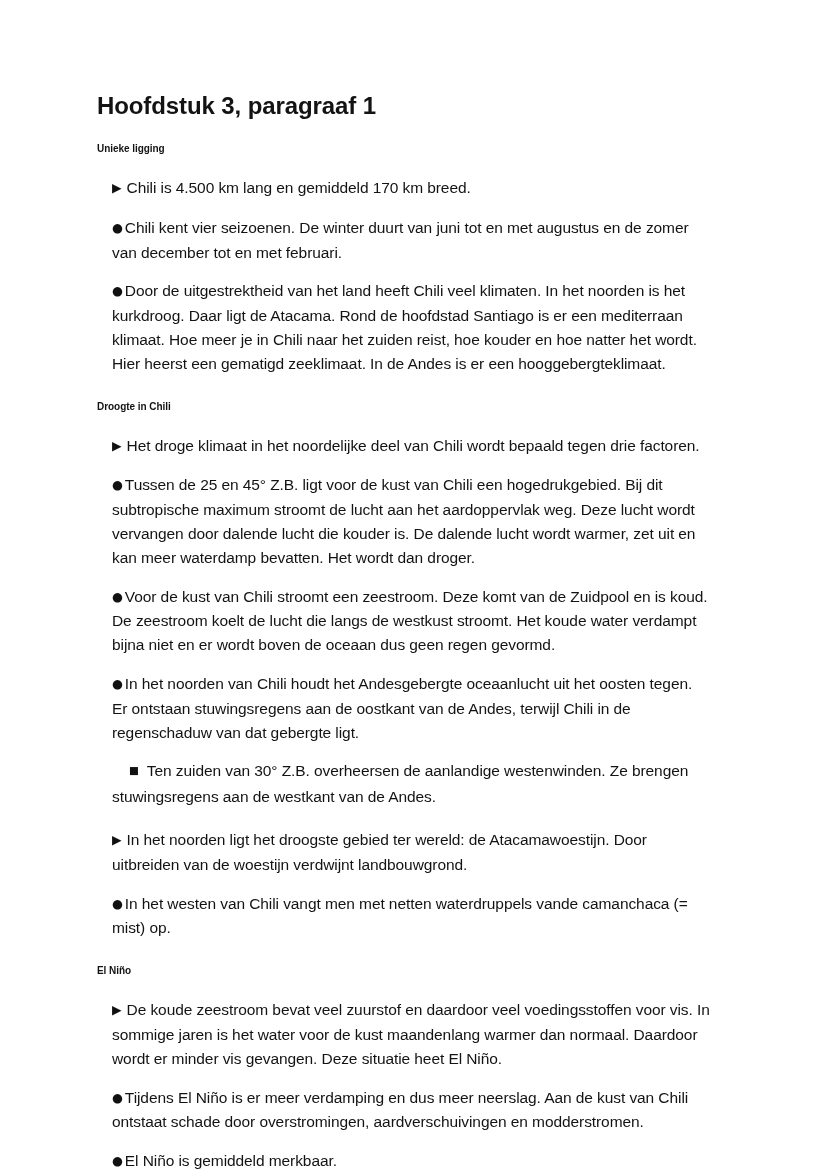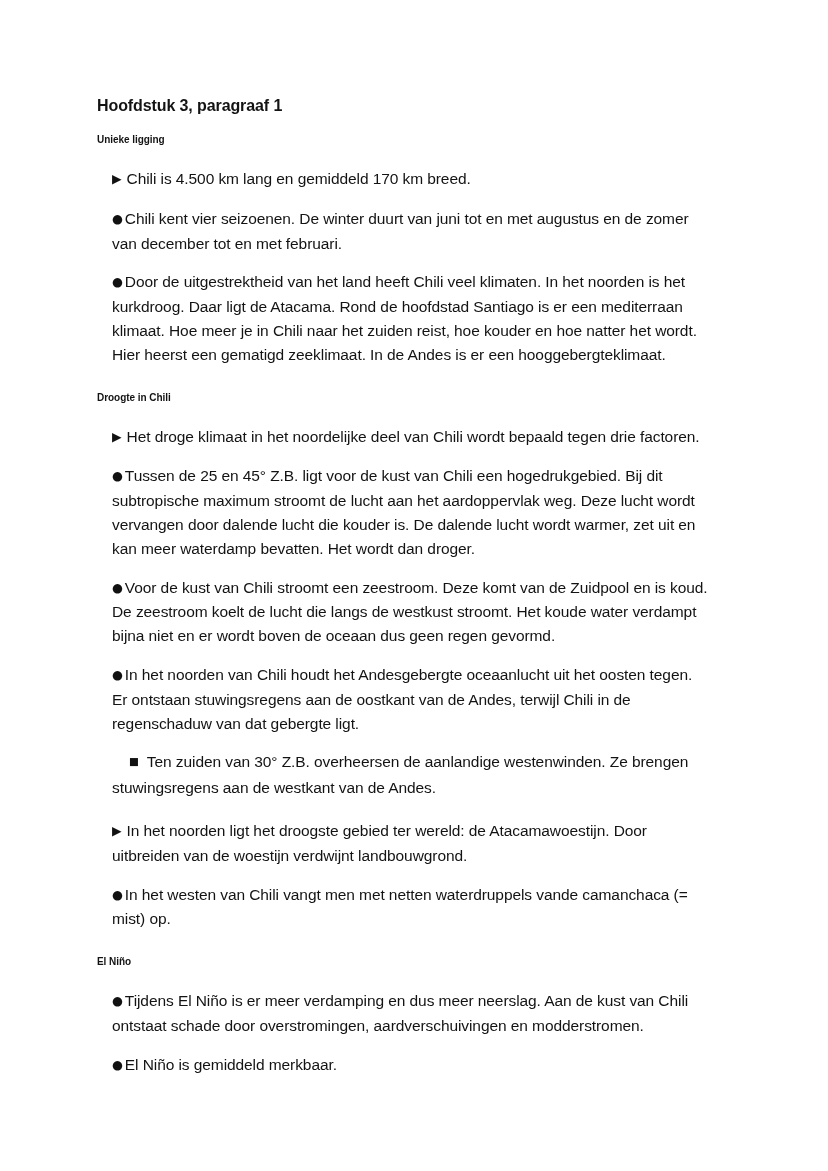--- a/index.html
+++ b/index.html
@@ -17,25 +17,25 @@
   }
   .page {
     position: relative;
     width: 828px;
     height: 1171px;
     background: #ffffff;
     box-sizing: border-box;
     padding: 94px 103px 0 97px;
   }
   .doc-title {
-    font-size: 16px;
+    font-size: 24px;
     font-weight: bold;
     line-height: 24px;
     letter-spacing: -0.1px;
-    margin: 0 0 10px 0;
+    margin: 0 0 19px 0;
   }
   .section {
     margin: 0 0 19px 0;
   }
   .section:last-child {
     margin-bottom: 0;
   }
   .section-heading {
     font-size: 10px;
     font-weight: bold;
@@ -102,17 +102,18 @@
         <p class="item"><span class="bullet bullet-circle">●</span><span class="item-body">Voor de kust van Chili stroomt een zeestroom. Deze komt van de Zuidpool en is koud. De zeestroom koelt de lucht die langs de westkust stroomt. Het koude water verdampt bijna niet en er wordt boven de oceaan dus geen regen gevormd.</span></p>
         <p class="item"><span class="bullet bullet-circle">●</span><span class="item-body">In het noorden van Chili houdt het Andesgebergte oceaanlucht uit het oosten tegen. Er ontstaan stuwingsregens aan de oostkant van de Andes, terwijl Chili in de regenschaduw van dat gebergte ligt.</span></p>
         <p class="item item-indent-square"><span class="bullet bullet-square">■</span><span class="item-body">Ten zuiden van 30° Z.B. overheersen de aanlandige westenwinden. Ze brengen stuwingsregens aan de westkant van de Andes.</span></p>
       </div>
       <div class="section">
         <p class="item"><span class="bullet bullet-triangle">▶</span><span class="item-body">In het noorden ligt het droogste gebied ter wereld: de Atacamawoestijn. Door uitbreiden van de woestijn verdwijnt landbouwgrond.</span></p>
         <p class="item"><span class="bullet bullet-circle">●</span><span class="item-body">In het westen van Chili vangt men met netten waterdruppels vande camanchaca (= mist) op.</span></p>
       </div>
       <div class="section">
         <h2 class="section-heading">El Niño</h2>
+        <p class="item"><span class="bullet bullet-triangle">▶</span><span class="item-body">De koude zeestroom bevat veel zuurstof en daardoor veel voedingsstoffen voor vis. In sommige jaren is het water voor de kust maandenlang warmer dan normaal. Daardoor wordt er minder vis gevangen. Deze situatie heet El Niño.</span></p>
         <p class="item"><span class="bullet bullet-circle">●</span><span class="item-body">Tijdens El Niño is er meer verdamping en dus meer neerslag. Aan de kust van Chili ontstaat schade door overstromingen, aardverschuivingen en modderstromen.</span></p>
         <p class="item"><span class="bullet bullet-circle">●</span><span class="item-body">El Niño is gemiddeld merkbaar.</span></p>
       </div>
     </div>
 </div>
 
 </body></html>

